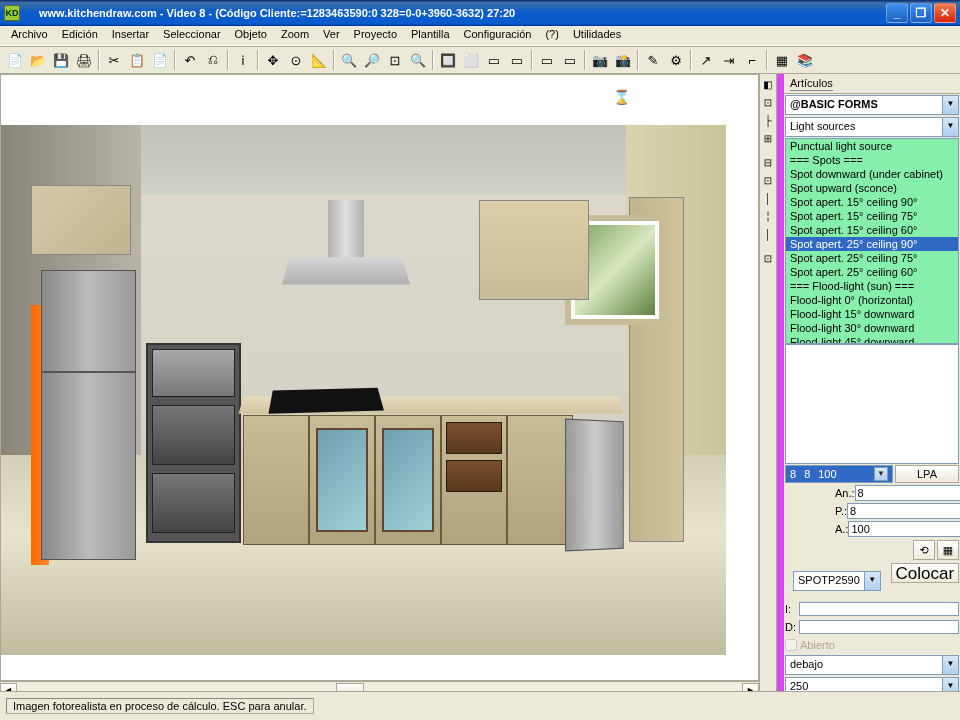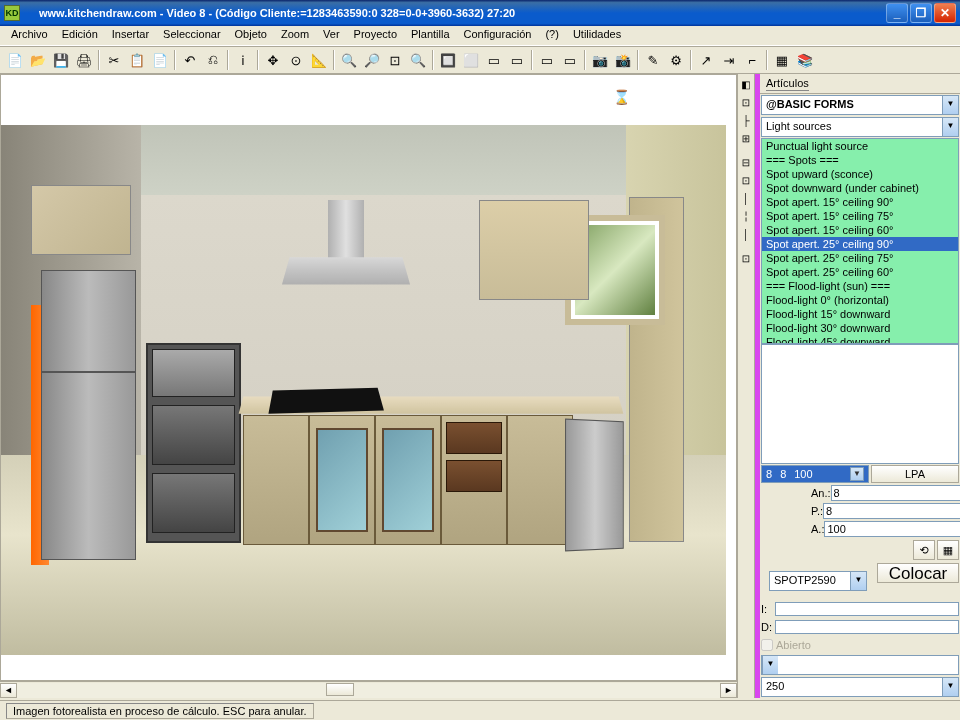--- a/index.html
+++ b/index.html
@@ -66,21 +66,21 @@
 
 .hscroll { height: 17px; background: #ece9d8; display: flex; align-items: center; border-top: 1px solid #aca899; }
 .hscroll .hsbtn { width: 17px; height: 15px; background: linear-gradient(to bottom,#fff,#ece9d8); border: 1px solid #aca899; text-align: center; font-size: 9px; line-height: 13px; }
 .hscroll .htrack { flex: 1; height: 15px; background: #f0eee0; position: relative; }
 .hscroll .hthumb { position: absolute; left: 44%; width: 28px; height: 13px; top: 0; background: linear-gradient(to bottom,#fff,#ece9d8); border: 1px solid #aca899; }
 
 .vtoolbar { width: 18px; background: #ece9d8; display: flex; flex-direction: column; gap: 0; padding: 2px 0; border-left: 1px solid #aca899; border-right: 1px solid #aca899; }
 .vtbtn { width: 16px; height: 18px; font-size: 10px; text-align: center; line-height: 18px; cursor: pointer; }
 .vtbtn.sep { height: 6px; }
 
-.panel { width: 205px; background: #ece9d8; display: flex; flex-direction: column; border-left: 5px solid #d946ef; font-size: 11px; }
+.panel { width: 183px; background: #ece9d8; display: flex; flex-direction: column; border-left: 7px solid #d946ef; font-size: 11px; }
 .panel-header { height: 20px; background: #ece9d8; padding: 2px 6px; font-size: 11px; border-bottom: 1px solid #aca899; display: flex; align-items: center; }
 .panel-header-text { border-bottom: 1px solid #888; padding-bottom: 1px; }
 .combo { height: 20px; display: flex; border: 1px solid #7f9db9; background: #fff; margin: 1px; }
 .combo span { flex: 1; padding: 2px 4px; font-size: 11px; white-space: nowrap; overflow: hidden; }
 .combo .cbtn { width: 16px; background: linear-gradient(to bottom,#d6e7f7,#b0cff0); border-left: 1px solid #7f9db9; text-align: center; font-size: 8px; line-height: 16px; }
 .combo.bold span { font-weight: bold; }
 
 .listbox { flex: 1; background: #86efac; border: 1px solid #7f9db9; margin: 0 1px; overflow-y: scroll; min-height: 100px; }
 .listbox::-webkit-scrollbar { width: 17px; }
 .listbox::-webkit-scrollbar-track { background: #f0eee0; }
@@ -112,21 +112,21 @@
 
 .id-fields { margin: 0 1px; }
 .id-row { display: flex; height: 18px; align-items: center; }
 .id-row label { width: 14px; font-size: 11px; }
 .id-row input { flex: 1; height: 14px; border: 1px solid #7f9db9; font-size: 11px; }
 
 .chk-row { display: flex; align-items: center; height: 18px; margin: 0 1px; gap: 3px; }
 .chk-row input { width: 12px; height: 12px; }
 .chk-row span { font-size: 11px; color: #aca899; }
 
-.statusbar { position: absolute; bottom: 0; left: 0; right: 0; height: 20px; background: #ece9d8; border-top: 1px solid #aca899; display: flex; align-items: center; padding: 0 6px; font-size: 11px; }
+.statusbar { position: absolute; bottom: 0; left: 0; right: 0; height: 29px; background: #ece9d8; border-top: 1px solid #aca899; display: flex; align-items: center; padding: 0 6px; font-size: 11px; }
 .status-panel { border: 1px solid #aca899; padding: 1px 6px; border-top-color: #888; border-left-color: #888; }
 
 .cursor-icon { position: absolute; bottom: 3px; left: 753px; font-size: 14px; }
 </style>
 </head>
 <body>
 
 <div class="titlebar">
   <div class="app-icon">KD</div>
   <div class="title-text">www.kitchendraw.com - Video 8 - (Código Cliente:=1283463590:0 328=0-0+3960-3632) 27:20</div>
@@ -267,22 +267,22 @@
       <span>@BASIC FORMS</span>
       <div class="cbtn">▼</div>
     </div>
     <div class="combo">
       <span>Light sources</span>
       <div class="cbtn">▼</div>
     </div>
     <div class="listbox" id="listbox">
         <div class="litem">Punctual light source</div>
         <div class="litem">=== Spots ===</div>
+        <div class="litem">Spot downward (under cabinet)</div>
         <div class="litem">Spot upward (sconce)</div>
-        <div class="litem">Spot downward (under cabinet)</div>
         <div class="litem">Spot apert. 15° ceiling 90°</div>
         <div class="litem">Spot apert. 15° ceiling 75°</div>
         <div class="litem">Spot apert. 15° ceiling 60°</div>
         <div class="litem sel">Spot apert. 25° ceiling 90°</div>
         <div class="litem">Spot apert. 25° ceiling 75°</div>
         <div class="litem">Spot apert. 25° ceiling 60°</div>
         <div class="litem">=== Flood-light (sun) ===</div>
         <div class="litem">Flood-light 0° (horizontal)</div>
         <div class="litem">Flood-light 15° downward</div>
         <div class="litem">Flood-light 30° downward</div>
@@ -339,20 +339,21 @@
         <input value="" style="">
       </div>
     </div>
 
     <div class="chk-row">
       <input type="checkbox" disabled="" style="">
       <span>Abierto</span>
     </div>
 
     <div class="combo">
+      <span>debajo</span>
       <div class="cbtn">▼</div>
     </div>
     <div class="combo">
       <span>250</span>
       <div class="cbtn">▼</div>
     </div>
   </div>
 </div>
 
 <span class="cursor-icon">↖</span>

